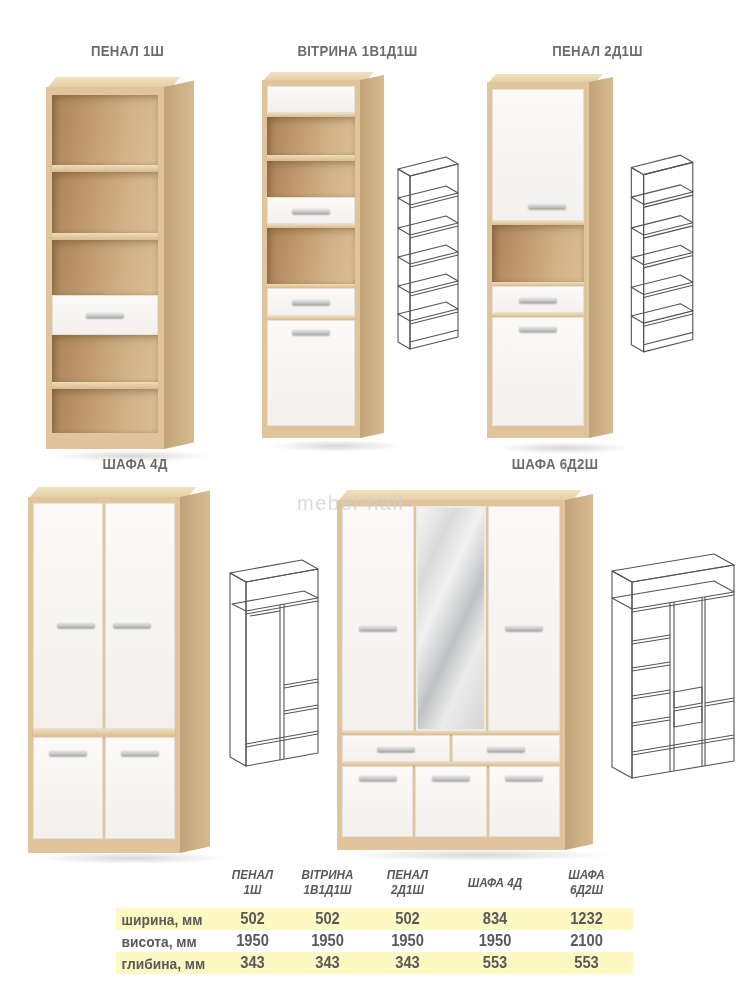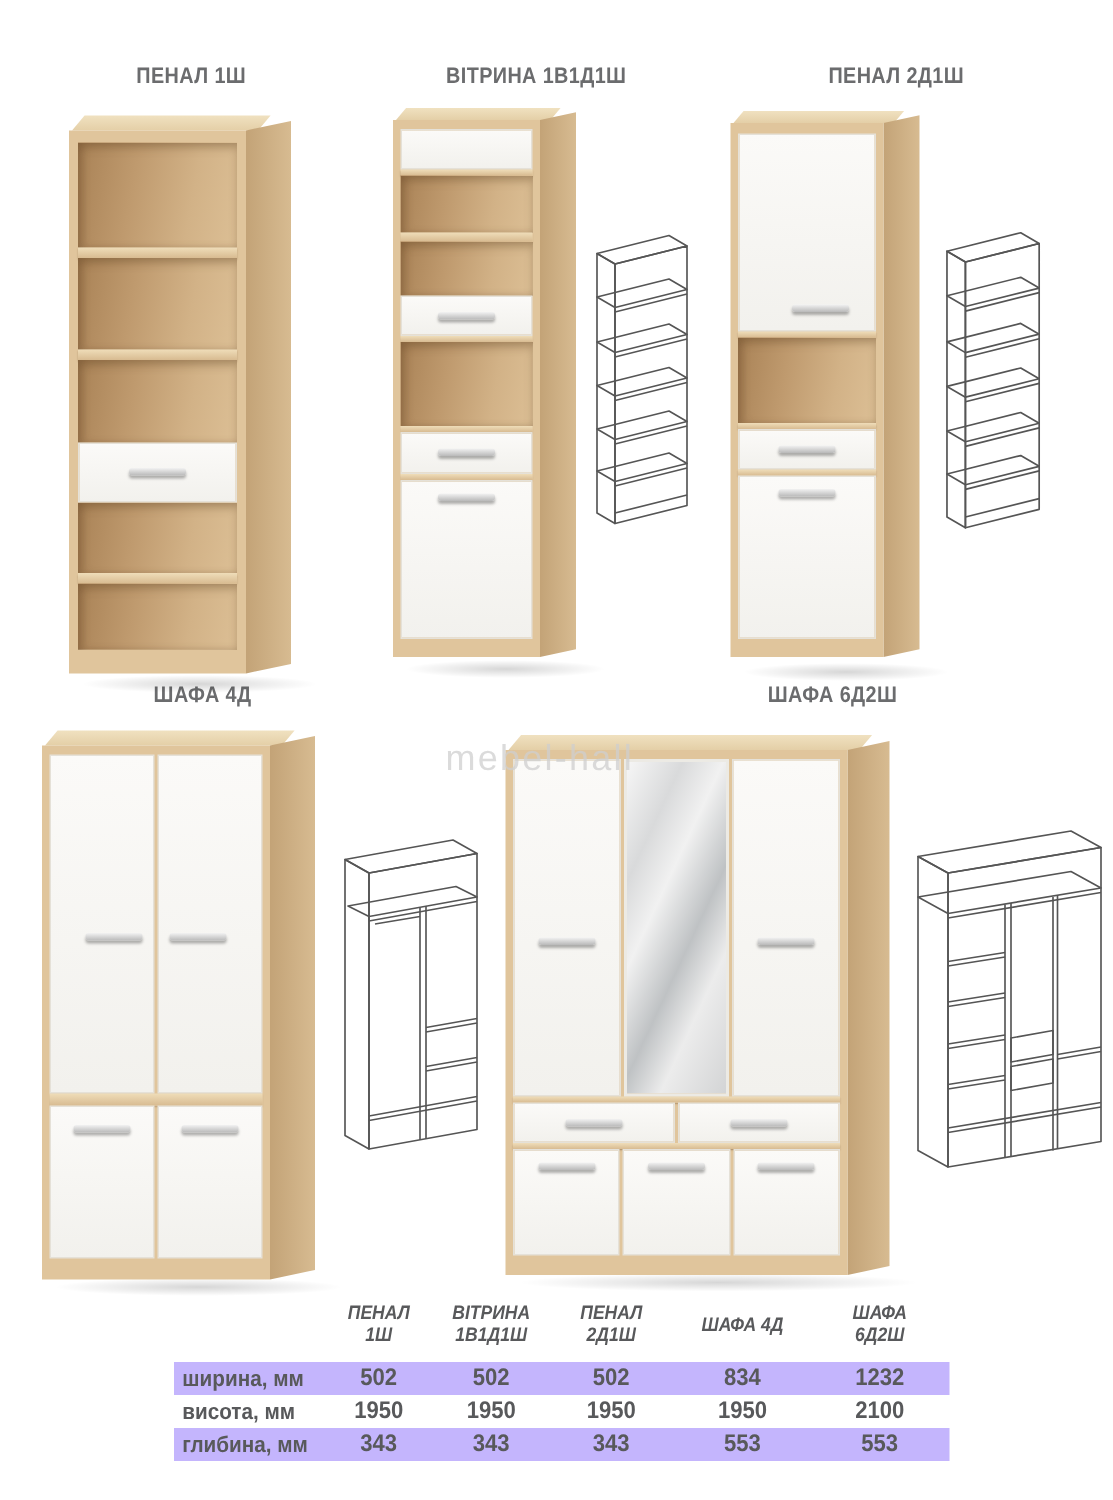--- a/index.html
+++ b/index.html
@@ -30,30 +30,30 @@
   .h-mid{top:50%;margin-top:-3px;}
   .h-top{top:8px;}
   .h-bot{bottom:12px;}
   .fshadow{position:absolute;bottom:-5px;left:8px;right:-16px;height:12px;
            background:radial-gradient(ellipse at center,rgba(0,0,0,.16),rgba(0,0,0,0) 70%);}
   
   .wire{position:absolute;}
   .wire svg{width:100%;height:100%;}
   .wire path,.wire line{stroke:#555;fill:none;stroke-width:1.1;stroke-linejoin:round;}
   
-  #watermark{position:absolute;left:297px;top:492px;font-size:24px;letter-spacing:1.5px;
+  #watermark{position:absolute;left:297px;top:492px;font-size:20px;letter-spacing:1.5px;
              color:#cfcfcf;opacity:.75;z-index:6;font-weight:400;text-align:right;}
   
   #spec-table{position:absolute;left:116px;top:858px;width:517px;font-size:13px;}
   .t-row{display:grid;grid-template-columns:99px 75px 75px 85px 90px 93px;align-items:center;}
   .t-head{height:50px;font-style:italic;}
   .t-head>div{text-align:center;white-space:pre-line;line-height:1.15;font-weight:700;
               transform:scaleX(.9);}
   .t-data{height:22px;}
-  .stripe{background:#c4b5fd;}
+  .stripe{background:#fef9c3;}
   .spec-row-header{text-align:left;padding-left:6px;font-size:15px;font-weight:700;transform:scaleX(.92);transform-origin:left center;}
   .spec-value{text-align:center;font-size:16px;font-weight:700;transform:scaleX(.92);}
 </style>
 </head>
 <body>
 
 <div id="canvas">
 
   <div class="plabel" style="left:50px;top:42px;width:155px">ПЕНАЛ 1Ш</div>
   <div class="plabel" style="left:280px;top:42px;width:155px">ВІТРИНА 1В1Д1Ш</div>

